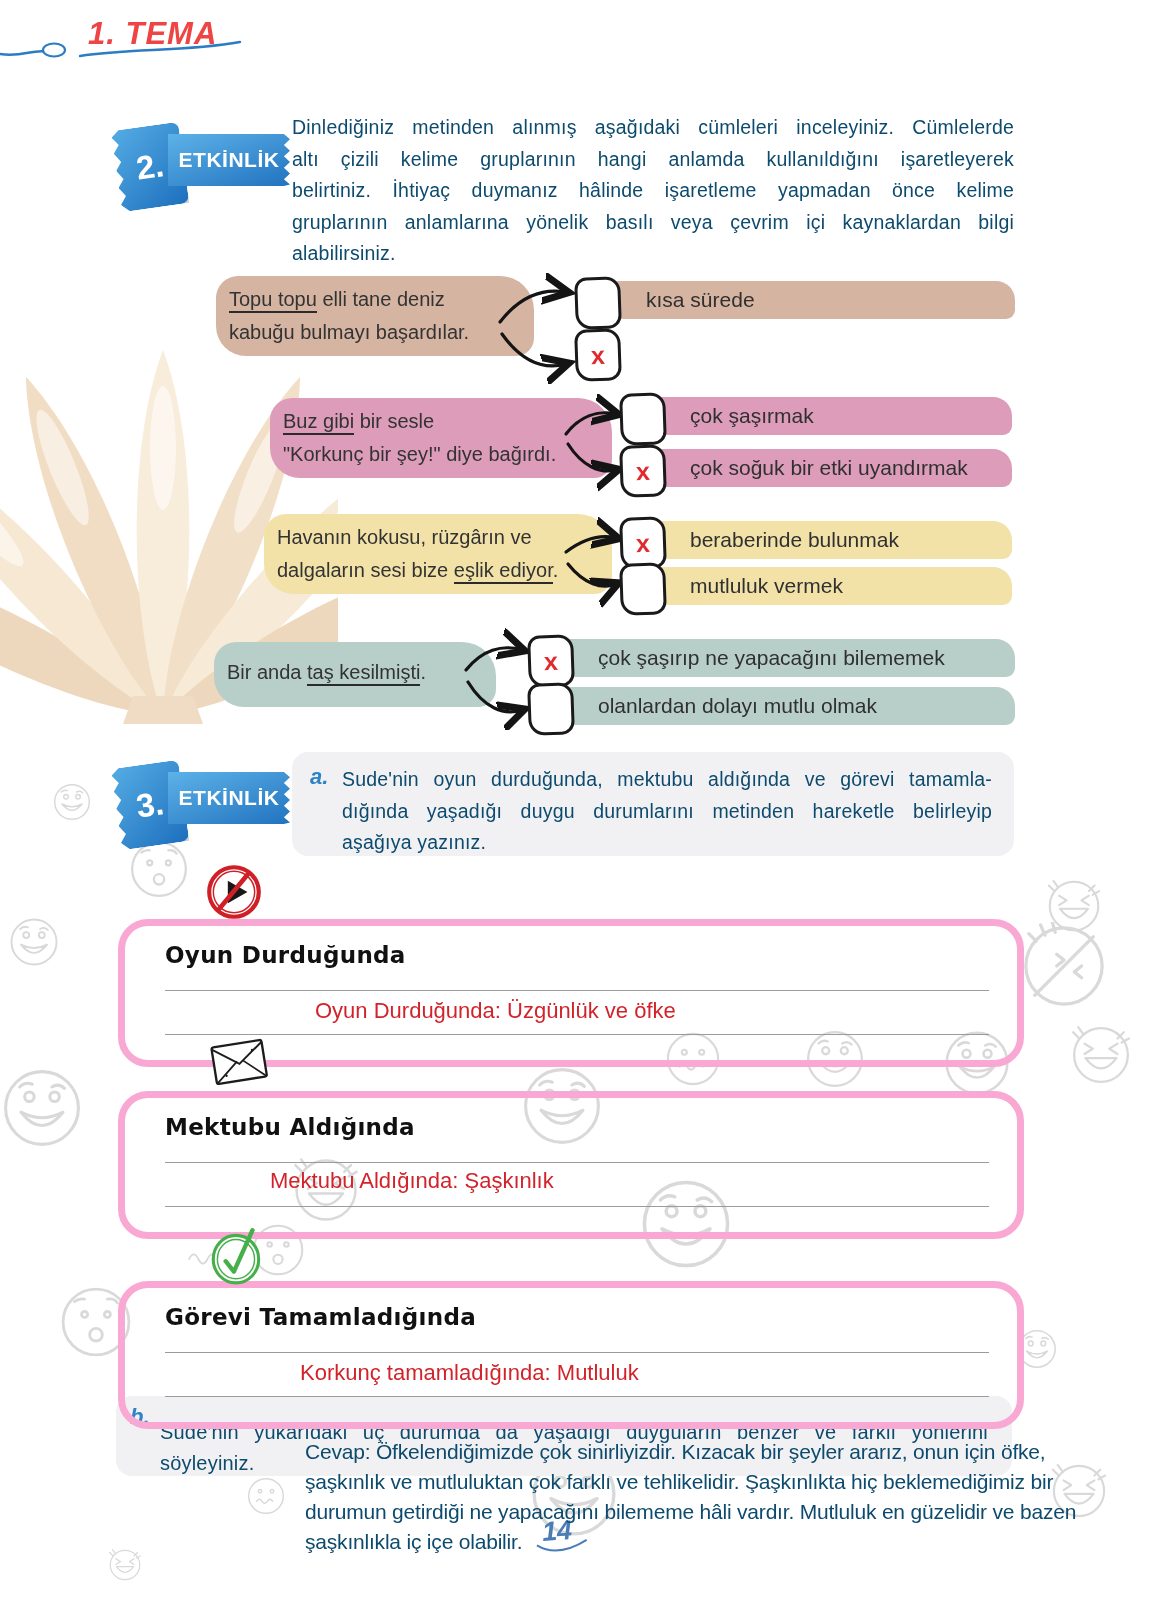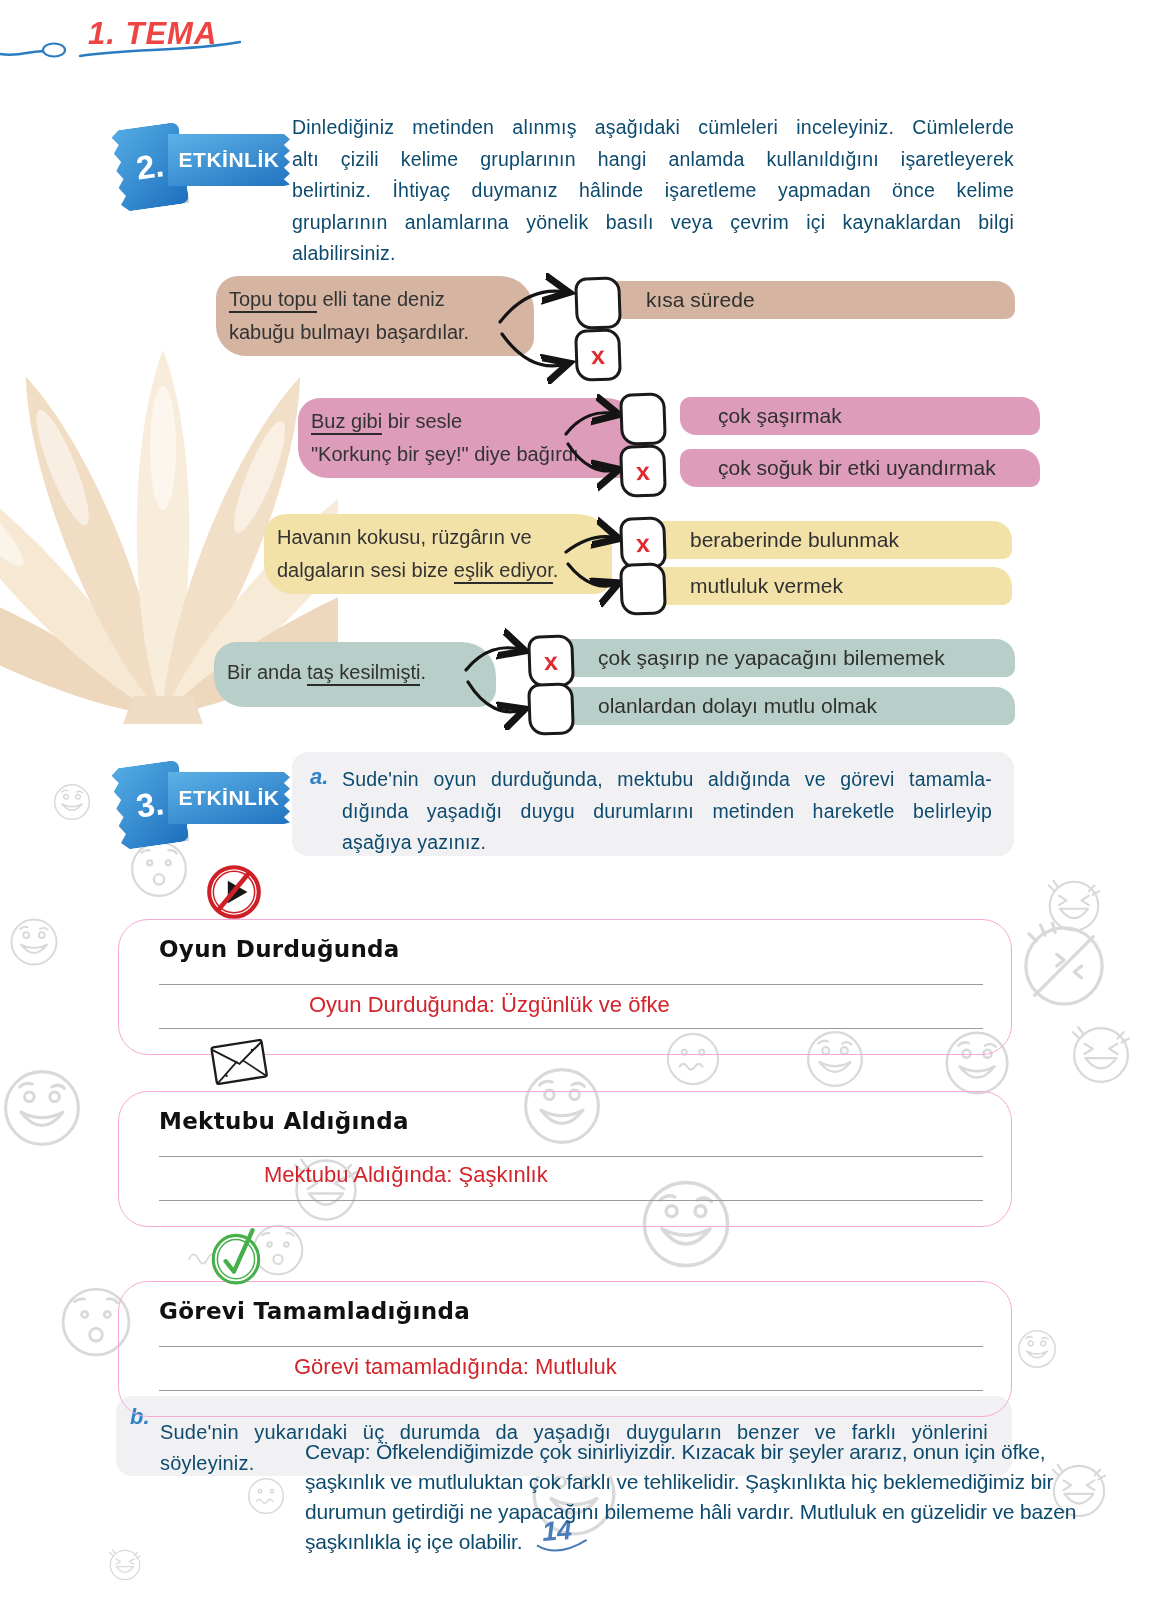--- a/index.html
+++ b/index.html
@@ -29,33 +29,33 @@
   .jl{text-align:justify;text-align-last:justify;}
   .gray-note{position:absolute;background:#f1f1f3;border-radius:16px;z-index:1;}
   .plabel{position:absolute;color:#2e82c6;font-weight:bold;font-size:22px;font-style:italic;}
 
   
   .sent{position:absolute;z-index:2;padding:7px 13px;font-size:20px;line-height:33px;color:#333;
     border-radius:22px 34px 18px 30px;}
   .sent .sl{white-space:nowrap;}
   .u{border-bottom:2px solid #2b2b2b;padding-bottom:1px;}
   .bg-tan{background:#d6b4a2;}
-  .bg-pink{background:#dc9cba;margin-left:28px;}
+  .bg-pink{background:#dc9cba;}
   .bg-yellow{background:#f2e2a8;}
   .bg-teal{background:#b8cfc9;}
   .opt-bar{position:absolute;height:38px;border-radius:10px 19px 9px 16px;z-index:1;}
   .opt-label{display:block;padding-left:38px;line-height:37px;font-size:21px;color:#303030;white-space:nowrap;}
   .cb{position:absolute;width:40px;height:46px;background:#fff;border:3px solid #1a1a1a;
     border-radius:12px 15px 13px 16px;z-index:2;transform:rotate(-2deg);
     display:flex;align-items:center;justify-content:center;}
   .cb .mark{color:#e02a2e;font-size:25px;font-weight:600;line-height:1;}
   .arrows{position:absolute;z-index:2;}
 
   
-  .abox{position:absolute;left:118px;width:892px;height:134px;border:1px solid #f9a8d4;
+  .abox{position:absolute;left:118px;width:892px;height:134px;border:7px solid #f9a8d4;
     border-radius:30px;z-index:2;background:transparent;}
   .abox-title{position:absolute;left:40px;top:16px;font-family:"DejaVu Sans",sans-serif;
     font-weight:bold;font-size:23px;color:#111;letter-spacing:.3px;}
   .wline{position:absolute;left:40px;right:28px;border-top:1.6px solid #9b9b9b;}
   .ans{position:absolute;color:#d3232a;font-size:22px;white-space:nowrap;z-index:3;}
   .box-icon{position:absolute;z-index:4;}
 
   .red-ans{position:absolute;left:305px;top:1437px;width:800px;font-size:21px;line-height:30px;
     color:#0c4a6e;letter-spacing:-0.2px;z-index:3;}
   .pagenum{position:absolute;left:542px;top:1516px;color:#4a7cb8;font-weight:bold;font-style:italic;
@@ -249,21 +249,21 @@
       <path d="M9,51 L33,31 M61,51 L39,31" fill="none" stroke="#1c1c1c" stroke-width="1.8"></path>
       <path d="M9,15 L35,34 L61,15" fill="none" stroke="#1c1c1c" stroke-width="2"></path>
       <circle cx="50" cy="22" r="1.3" fill="#1c1c1c"></circle>
         <circle cx="20" cy="44" r="1.2" fill="#1c1c1c"></circle>
     </g>
   </svg>
 
   <div class="abox" style="top:1281px;">
     <div class="abox-title">Görevi Tamamladığında</div>
     <div class="wline" style="top:64px;"></div>
-    <div class="ans" style="left:175px;top:72px;">Görevi tamamladığında: Mutluluk</div>
+    <div class="ans" style="left:175px;top:72px;">Korkunç tamamladığında: Mutluluk</div>
     <div class="wline" style="top:108px;"></div>
   </div>
   <svg class="box-icon" style="left:206px;top:1222px;" width="62" height="64" viewBox="0 0 60 62">
     <ellipse cx="29" cy="36" rx="22" ry="23" fill="#fff" stroke="#45b049" stroke-width="3"></ellipse>
     <ellipse cx="29" cy="36" rx="18" ry="19" fill="none" stroke="#45b049" stroke-width="1.4"></ellipse>
     <path d="M19,38 L27,48 L45,8" fill="none" stroke="#45b049" stroke-width="4.2" stroke-linecap="round" stroke-linejoin="round"></path>
   </svg>
 
   <div class="gray-note" style="left:116px;top:1396px;width:896px;height:80px;">
     <span class="plabel" style="left:14px;top:8px;">b.</span>

